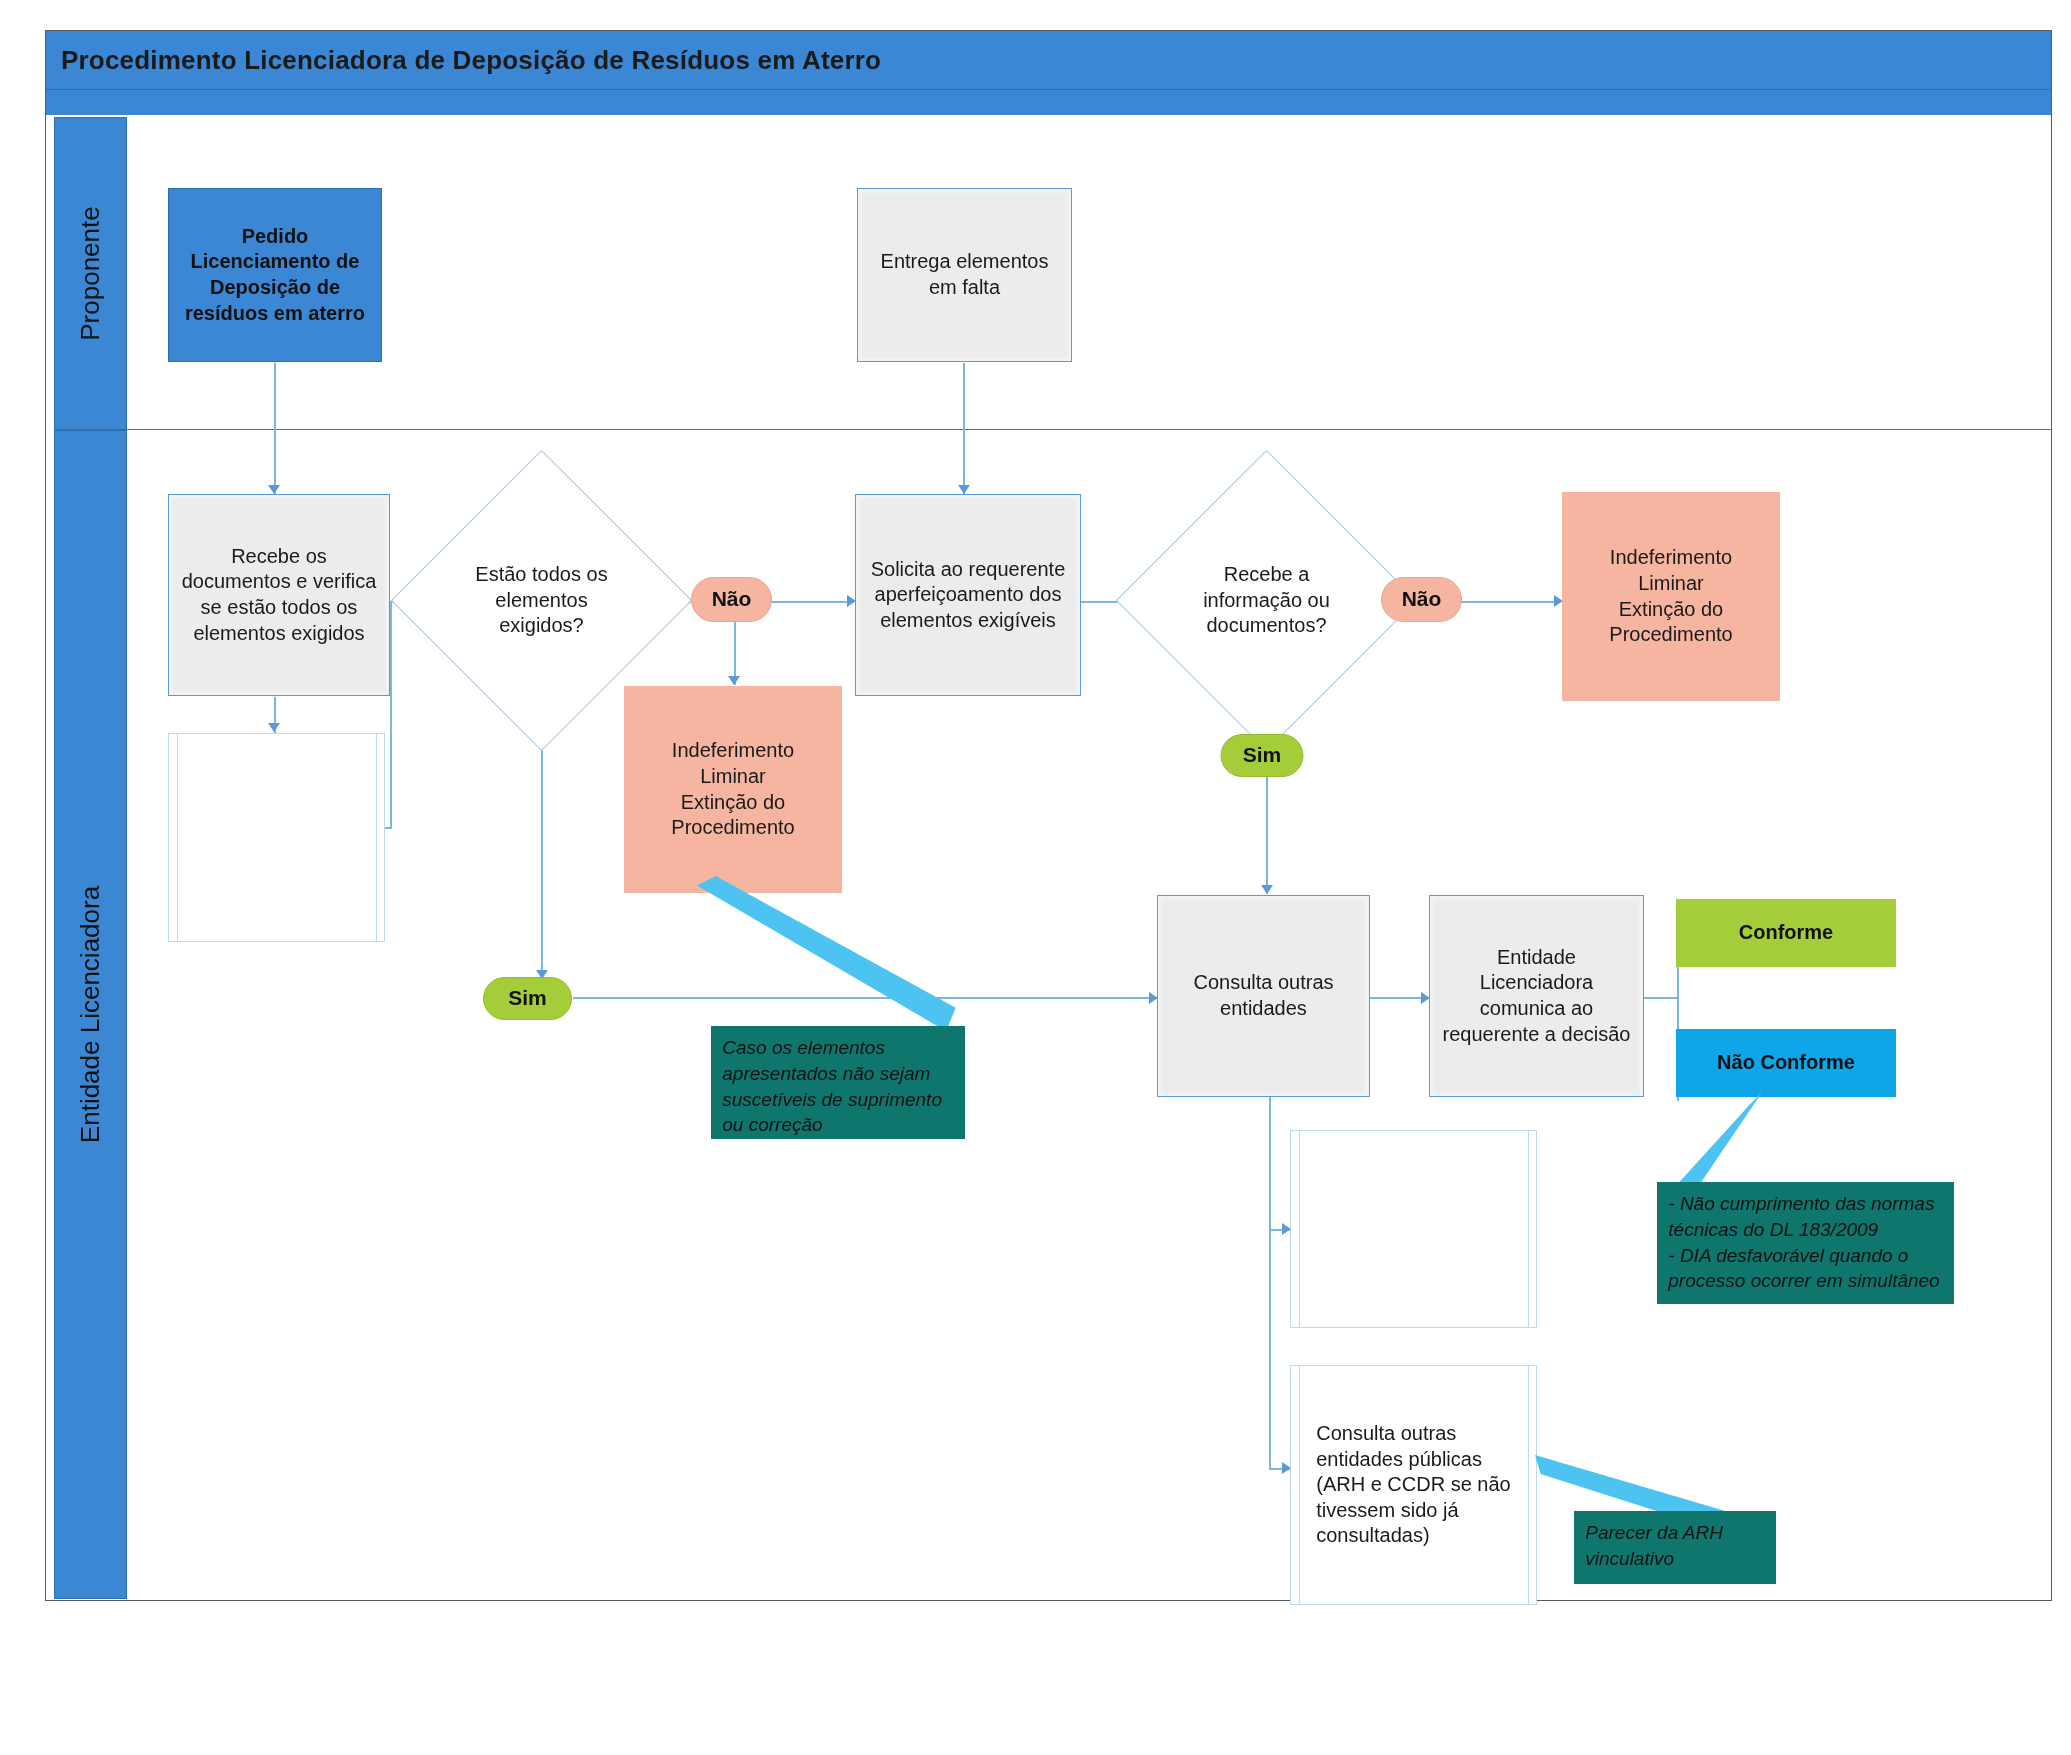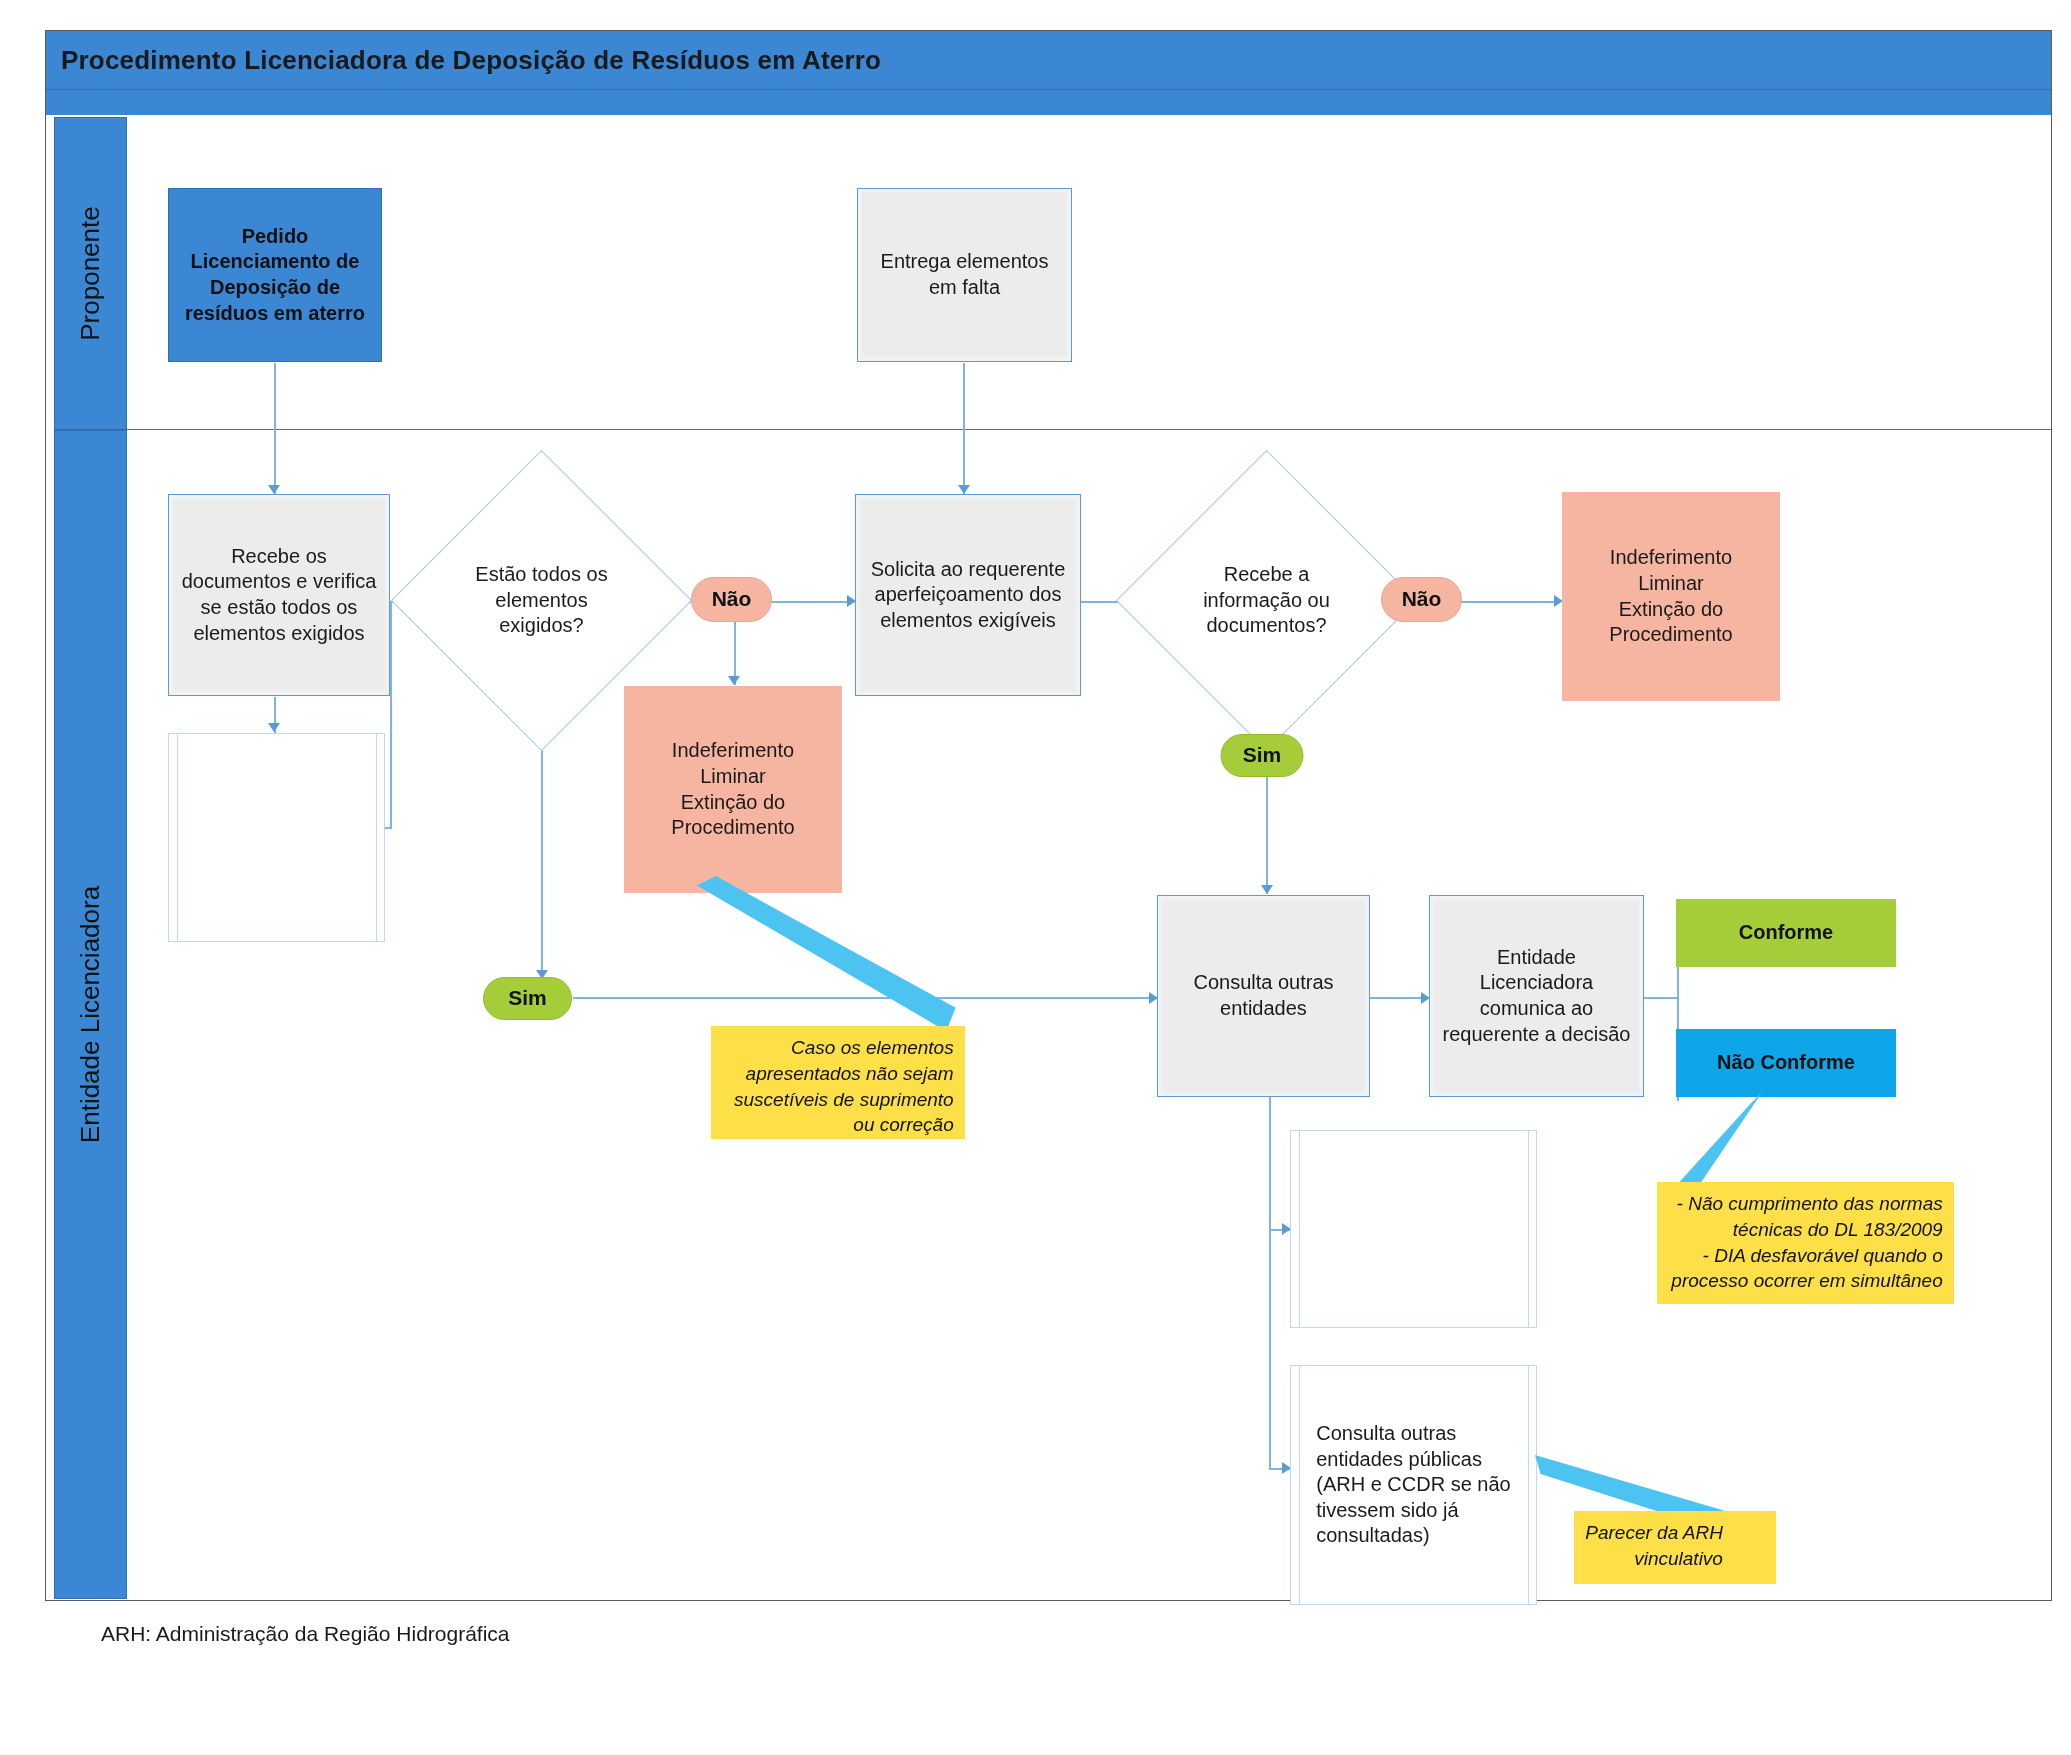--- a/index.html
+++ b/index.html
@@ -84,23 +84,23 @@
     transform:rotate(45deg);box-sizing:border-box;
   }
   .decision .dlabel{position:relative;z-index:2;width:82%;}
   .badge{
     border-radius:941px;font-size:21px;font-weight:bold;color:#111;
     display:flex;align-items:center;justify-content:center;
   }
   .badge-no{background:#f5b5a0;border:0.9px solid #e9a58e;}
   .badge-yes{background:#a5cd39;border:0.9px solid #94ba2f;}
   .note{
-    background:#fde047;border:none;color:#111;font-style:italic;
+    background:#0f766e;border:none;color:#111;font-style:italic;
     font-size:19px;line-height:1.35;padding:9.4px 11.3px;
-    text-align:right;justify-content:flex-start;align-items:flex-start;
+    text-align:left;justify-content:flex-start;align-items:flex-start;
     white-space:pre-line;
   }
   
   .ln{position:absolute;background:#7fb4dd;}
   .lnh{height:1.9px;}
   .lnv{width:1.9px;}
   .arrow{position:absolute;width:0;height:0;}
   .arr-down{border-left:6.6px solid transparent;border-right:6.6px solid transparent;border-top:9.4px solid #5b9bd5;}
   .arr-right{border-top:6.6px solid transparent;border-bottom:6.6px solid transparent;border-left:9.4px solid #5b9bd5;}
   
@@ -313,15 +313,14 @@
 
 <svg class="callout" style="left:1535px;top:1455px;width:235px;height:113px;" viewBox="0 0 250 120" width="235" height="113">
   <polygon points="0,0 6,20 250,98 245,72" fill="#4cc3f0"></polygon>
 </svg>
 <div class="node note" style="left:1574px;top:1511px;width:202px;height:73px;">
   <div>Parecer da ARH
 vinculativo</div>
 </div>
 
 <div id="legend">
-  <div>ARH: Administração da Região Hidrográfica</div>
 </div>
 
 
 </body></html>

